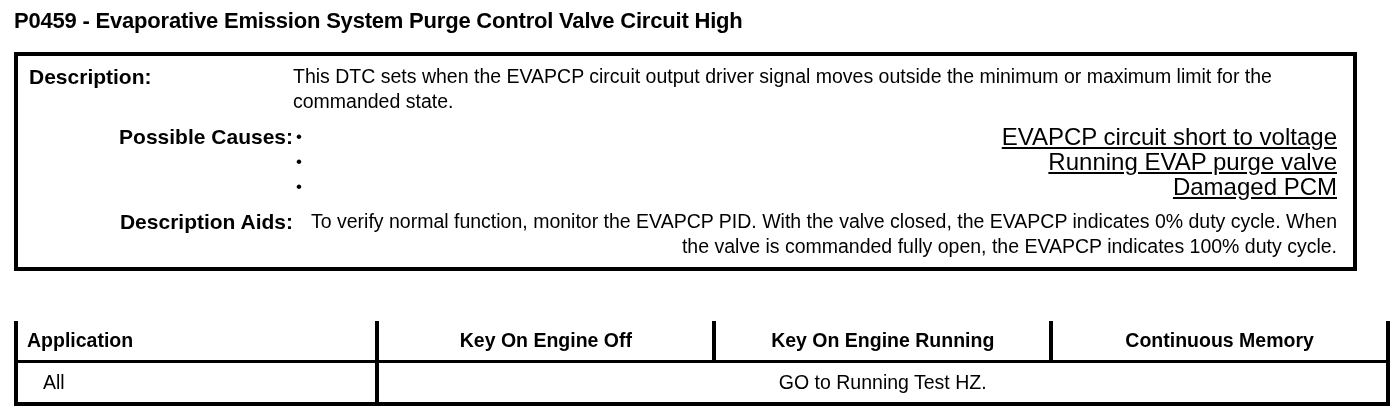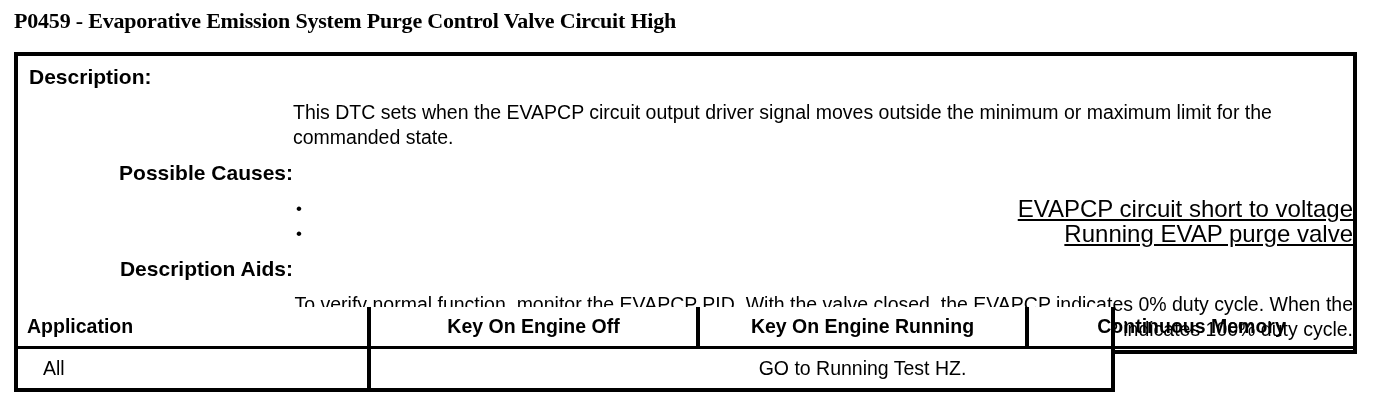--- a/index.html
+++ b/index.html
@@ -22,38 +22,37 @@
 
   
   .dtc-title {
     position: absolute;
     left: 14px;
     top: 8px;
     font-size: 22px;
     font-weight: bold;
     letter-spacing: -0.2px;
     white-space: nowrap;
-    font-family: Liberation Serif, serif;
   }
 
   
   .info-box {
     position: absolute;
     left: 14px;
     top: 52px;
     width: 1343px;
     box-sizing: border-box;
     border: 4px solid #000;
     background: #fff;
   }
   .table-box {
     position: absolute;
     left: 14px;
-    top: 307px;
-    width: 1101px;
+    top: 321px;
+    width: 1376px;
     box-sizing: border-box;
     border: 4px solid #000;
     border-top: none;
     background: #fff;
   }
 
   
   .info-row {
     display: flex;
     align-items: flex-start;
@@ -66,23 +65,23 @@
     flex: 0 0 275px;
     padding-left: 11px;
     box-sizing: border-box;
     font-size: 21px;
     font-weight: bold;
     line-height: 25px;
     white-space: nowrap;
   }
   .info-content {
     flex: 1 1 auto;
+    padding-right: 16px;
     font-size: 19.5px;
     line-height: 25px;
-    margin-top: 36px;
   }
   .info-content p {
     margin: 0;
   }
 
   
   ul.causes {
     margin: 0;
     padding: 0;
     list-style: none;
@@ -154,20 +153,21 @@
         <p>This DTC sets when the EVAPCP circuit output driver signal moves outside the minimum or maximum limit for the commanded state.</p>
       </div>
     </div>
 
     <div class="info-row gap">
       <div class="info-label">Possible Causes:</div>
       <div class="info-content">
         <ul class="causes">
           <li>EVAPCP circuit short to voltage</li>
           <li>Running EVAP purge valve</li>
+          <li>Damaged PCM</li>
         </ul>
       </div>
     </div>
 
     <div class="info-row gap last">
       <div class="info-label">Description Aids:</div>
       <div class="info-content">
         <p>To verify normal function, monitor the EVAPCP PID. With the valve closed, the EVAPCP indicates 0% duty cycle. When the valve is commanded fully open, the EVAPCP indicates 100% duty cycle.</p>
       </div>
     </div>

